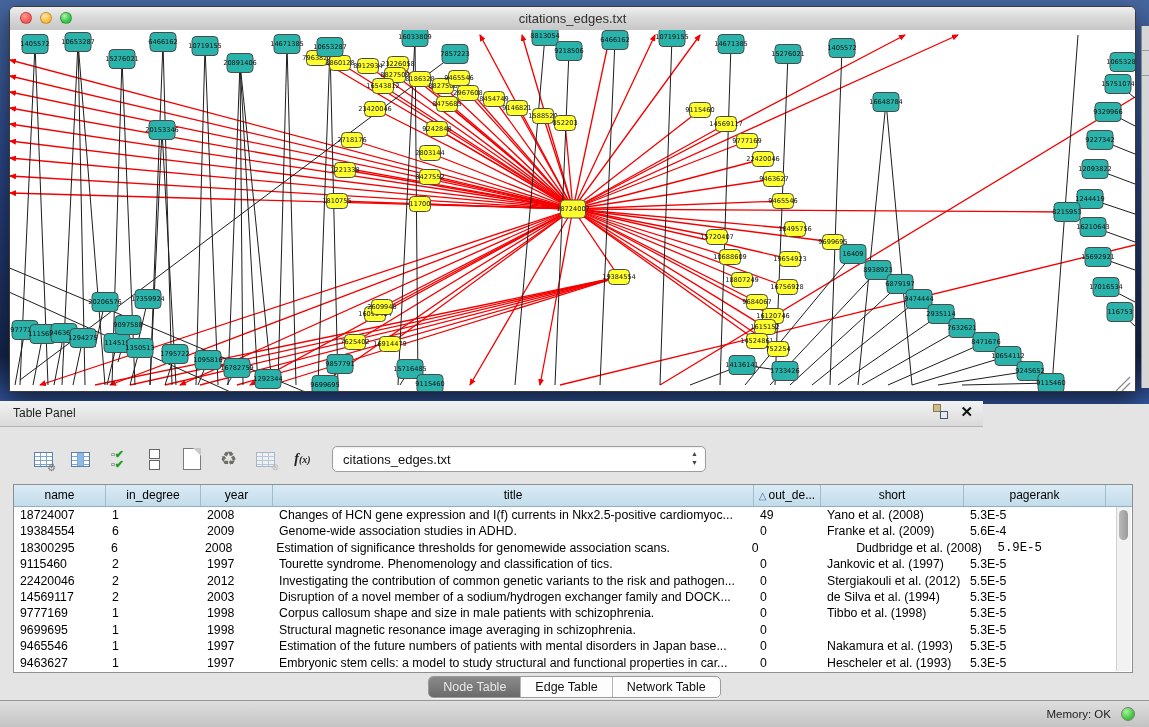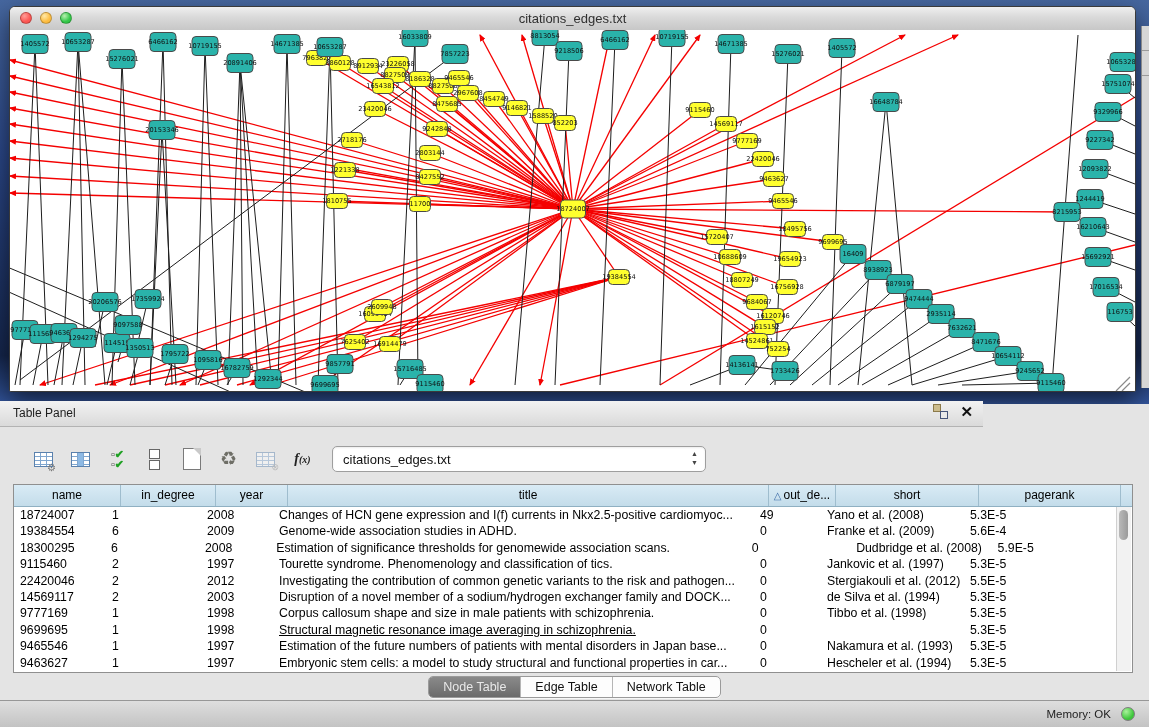--- a/index.html
+++ b/index.html
@@ -752,21 +752,21 @@
         <span class="fx">f<small>(x)</small></span>
       </span>
       <div class="dropdown">
         <span class="val">citations_edges.txt</span>
         <span class="stepper">▲<br>▼</span>
       </div>
     </div>
 
     <div class="tablebox">
       <div class="thead" id="thead">
-          <div class="th" style="width: 107px;">name</div>
+          <div class="th" style="width: 92px;">name</div>
           <div class="th" style="width: 95px;">in_degree</div>
           <div class="th" style="width: 72px;">year</div>
           <div class="th" style="width: 481px;">title</div>
           <div class="th" style="width: 67px;"><span class="sort">△</span>out_de...</div>
           <div class="th" style="width: 143px;">short</div>
           <div class="th" style="width: 142px;">pagerank</div>
         </div>
       <div id="tbody">
           <div class="trow">
             <div class="td" style="width: 92px;">18724007</div>
@@ -786,21 +786,21 @@
             <div class="td" style="width: 143px;">Franke et al. (2009)</div>
             <div class="td" style="width: 142px;">5.6E-4</div>
           </div>
           <div class="trow">
             <div class="td" style="width: 92px;">18300295</div>
             <div class="td" style="width: 95px;">6</div>
             <div class="td" style="width: 72px;">2008</div>
             <div class="td" style="width: 481px;">Estimation of significance thresholds for genomewide association scans.</div>
             <div class="td" style="width: 67px;">0</div>
             <div class="td" style="width: 143px; margin-left: 38px;">Dudbridge et al. (2008)</div>
-            <div class="td" style="width: 142px;">5.9E-5</div>
+            <div class="td" style="width: 142px; font-family: Liberation Mono, monospace;">5.9E-5</div>
           </div>
           <div class="trow">
             <div class="td" style="width: 92px;">9115460</div>
             <div class="td" style="width: 95px;">2</div>
             <div class="td" style="width: 72px;">1997</div>
             <div class="td" style="width: 481px;">Tourette syndrome. Phenomenology and classification of tics.</div>
             <div class="td" style="width: 67px;">0</div>
             <div class="td" style="width: 143px;">Jankovic et al. (1997)</div>
             <div class="td" style="width: 142px;">5.3E-5</div>
           </div>
@@ -828,41 +828,41 @@
             <div class="td" style="width: 72px;">1998</div>
             <div class="td" style="width: 481px;">Corpus callosum shape and size in male patients with schizophrenia.</div>
             <div class="td" style="width: 67px;">0</div>
             <div class="td" style="width: 143px;">Tibbo et al. (1998)</div>
             <div class="td" style="width: 142px;">5.3E-5</div>
           </div>
           <div class="trow">
             <div class="td" style="width: 92px;">9699695</div>
             <div class="td" style="width: 95px;">1</div>
             <div class="td" style="width: 72px;">1998</div>
-            <div class="td" style="width: 481px; text-decoration: underline;">Structural magnetic resonance image averaging in schizophrenia.</div>
+            <div class="td" style="width: 481px;">Structural magnetic resonance image averaging in schizophrenia.</div>
             <div class="td" style="width: 67px;">0</div>
             <div class="td" style="width: 143px; margin-top: 48px;">Wolkin et al. (1998)</div>
             <div class="td" style="width: 142px;">5.3E-5</div>
           </div>
           <div class="trow">
             <div class="td" style="width: 92px;">9465546</div>
             <div class="td" style="width: 95px;">1</div>
             <div class="td" style="width: 72px;">1997</div>
             <div class="td" style="width: 481px;">Estimation of the future numbers of patients with mental disorders in Japan base...</div>
             <div class="td" style="width: 67px;">0</div>
             <div class="td" style="width: 143px;">Nakamura et al. (1993)</div>
             <div class="td" style="width: 142px;">5.3E-5</div>
           </div>
           <div class="trow">
             <div class="td" style="width: 92px;">9463627</div>
             <div class="td" style="width: 95px;">1</div>
             <div class="td" style="width: 72px;">1997</div>
             <div class="td" style="width: 481px;">Embryonic stem cells: a model to study structural and functional properties in car...</div>
             <div class="td" style="width: 67px;">0</div>
-            <div class="td" style="width: 143px;">Hescheler et al. (1994)</div>
+            <div class="td" style="width: 143px;">Hescheler et al. (1993)</div>
             <div class="td" style="width: 142px;">5.3E-5</div>
           </div>
         </div>
       <div class="vscroll">
         <div class="vthumb"></div>
       </div>
     </div>
 
     <div class="tabsbar">
       <span class="segment" id="tabs">

